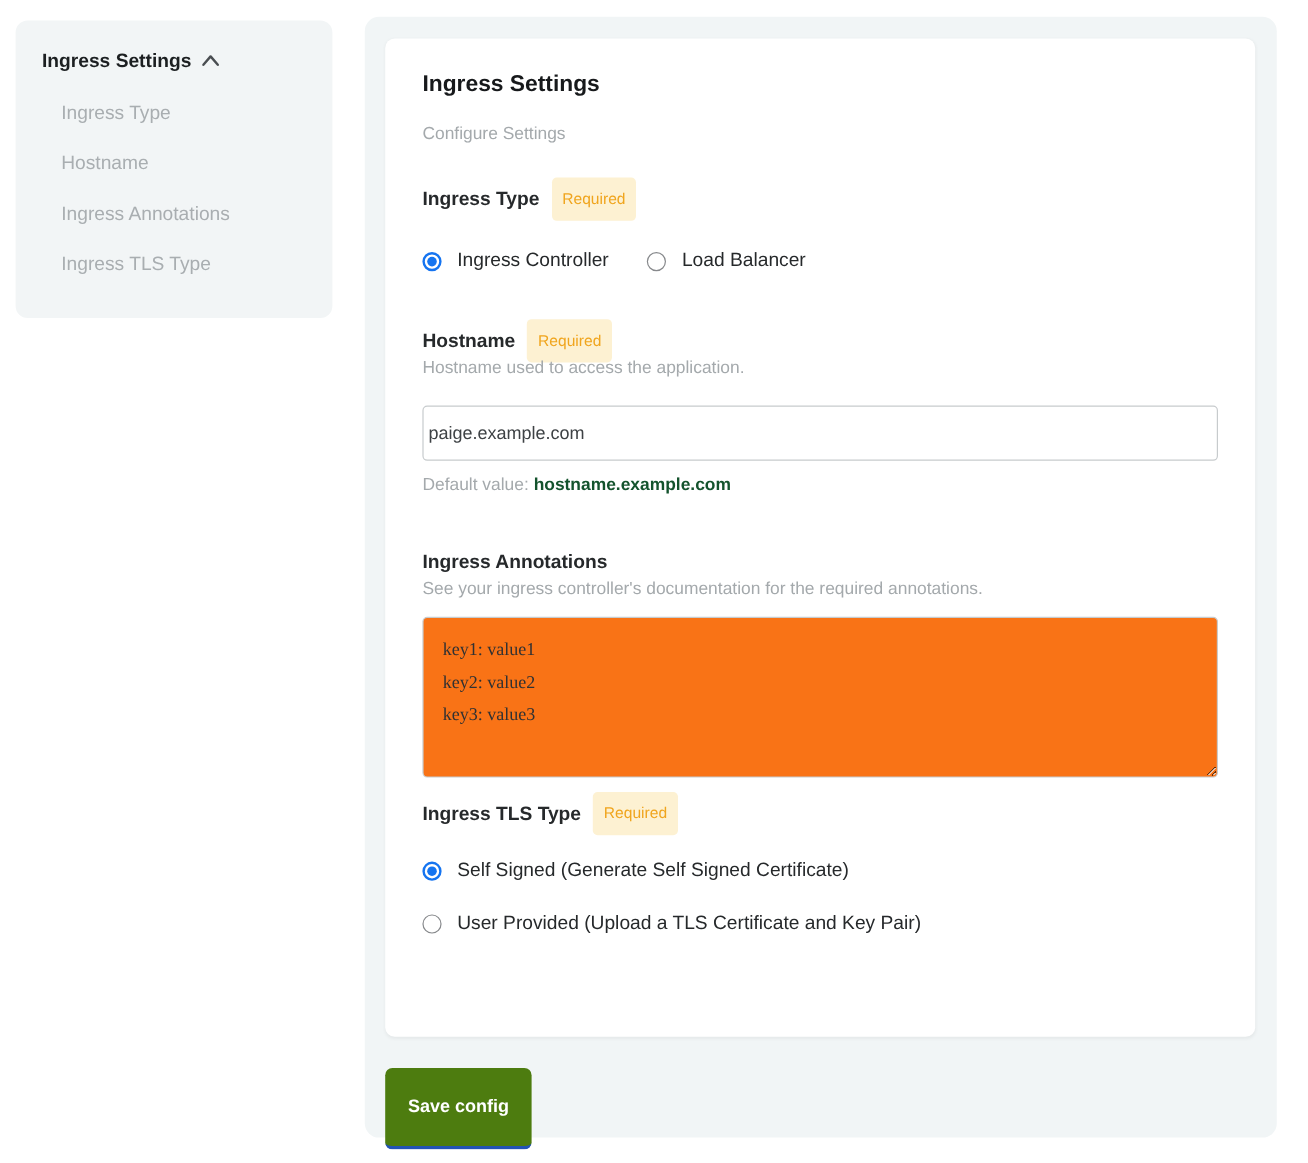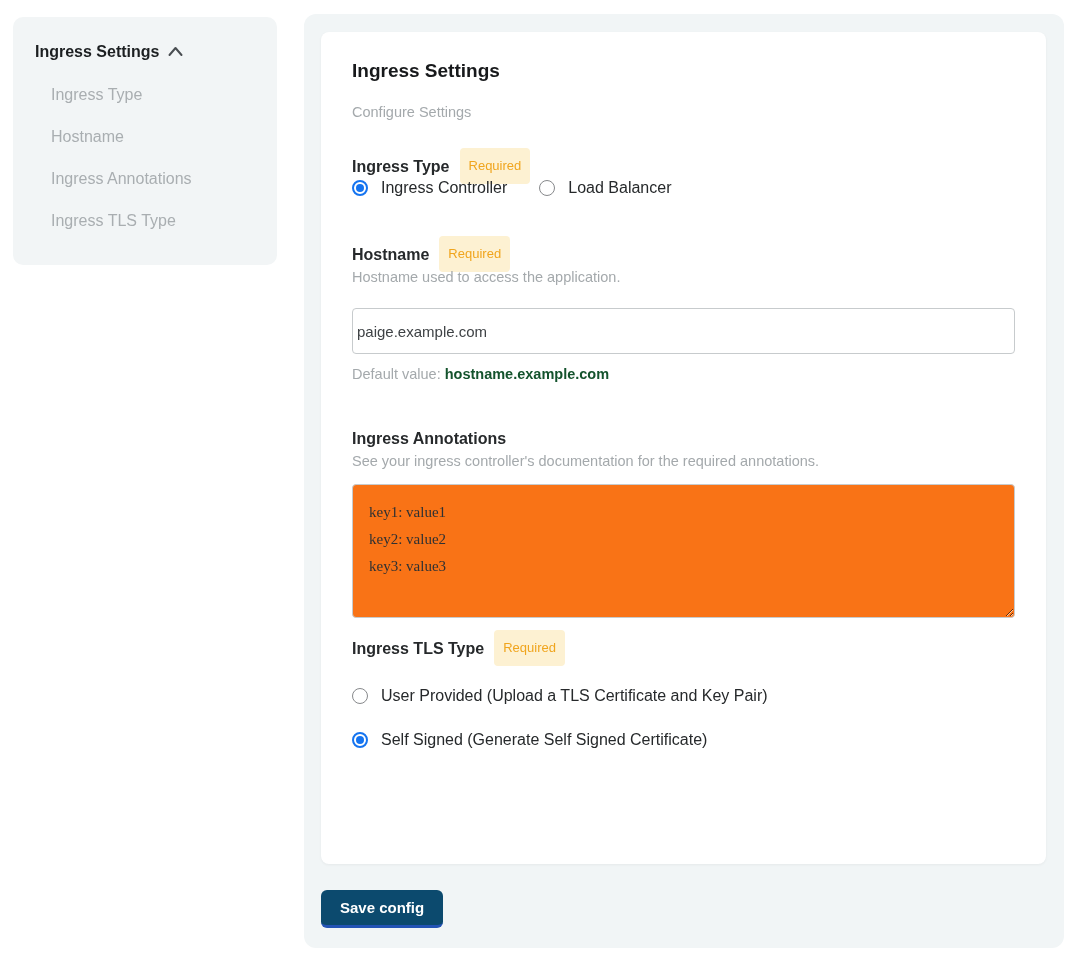--- a/index.html
+++ b/index.html
@@ -31,21 +31,21 @@
   .required-badge { background:#fdf1d2; color:#f0a51e; font-size:13px;
     padding:9px 9px; border-radius:4px; line-height:18px;text-align:right; }
   .section-desc { margin-top:3px; font-size:14.5px; color:#a4a9ac; line-height:17px; }
 
   .mt-ingress-type { margin-top:33px; }
   .mt-hostname    { margin-top:45px; }
   .mt-annotations { margin-top:44px; }
   .mt-tls         { margin-top:18px; }
 
   
-  .radio-row { display:flex; align-items:center; gap:32px; }
+  .radio-row { margin-top:30px; display:flex; align-items:center; gap:32px; }
   .radio-option { display:flex; align-items:center; gap:13px; cursor:pointer; }
   .radio { width:16px; height:16px; border-radius:50%; border:1.5px solid #87898c;
     background:#fff; position:relative; flex:0 0 auto; }
   .radio.checked { border:2px solid #1574f0; }
   .radio.checked::after { content:''; position:absolute; inset:2px;
     border-radius:50%; background:#1574f0; }
   .radio-label { font-size:16px; color:#26292b; line-height:19px; }
 
   
   .text-input { margin-top:22px; width:663px; height:46px;
@@ -59,23 +59,23 @@
   .annotations-textarea { margin-top:14px; width:663px; height:134px;
     border:1px solid #c7cbcd; border-radius:4px; padding:14px 16px;
     font-family:Liberation Serif, serif; font-size:15px; line-height:27px;
     color:#2f3133; outline:none; background:#f97316; display:block; resize:both; }
 
   
   .tls-options { margin-top:26px; display:flex; flex-direction:column; gap:25px; }
 
   
   .save-button { position:absolute; left:17px; top:876px;
-    background:#0c4a6e; border:none; border-bottom:3px solid #2353b5;
+    background:#4d7c0f; border:none; border-bottom:3px solid #2353b5;
     border-radius:6px; color:#ffffff; font-size:15px; font-weight:bold;
-    padding:9px 19px; cursor:pointer; font-family:"Liberation Sans", sans-serif; }
+    padding:24px 19px; cursor:pointer; font-family:"Liberation Sans", sans-serif; }
 </style>
 </head>
 <body>
 
 <nav class="sidebar">
   <div class="sidebar-header">
     <span>Ingress Settings</span>
     <span>
       <svg width="15" height="11" viewBox="0 0 15 11">
         <polyline points="1.5,9 7.5,2 13.5,9" fill="none" stroke="#4a4e52" stroke-width="2" stroke-linecap="round" stroke-linejoin="round"></polyline>
@@ -135,26 +135,26 @@
 key3: value3</textarea>
     </div>
 
     <div class="mt-tls">
       <div class="heading-row">
         <span class="section-heading">Ingress TLS Type</span>
         <span class="required-badge">Required</span>
       </div>
       <div class="tls-options">
         <label class="radio-option">
+          <span class="radio checked"></span>
+          <span class="radio-label">Self Signed (Generate Self Signed Certificate)</span>
+        </label>
+        <label class="radio-option">
           <span class="radio"></span>
           <span class="radio-label">User Provided (Upload a TLS Certificate and Key Pair)</span>
-        </label>
-        <label class="radio-option">
-          <span class="radio checked"></span>
-          <span class="radio-label">Self Signed (Generate Self Signed Certificate)</span>
         </label>
       </div>
     </div>
 
   </section>
 
   <button class="save-button">Save config</button>
 </main>
 
 </body></html>

